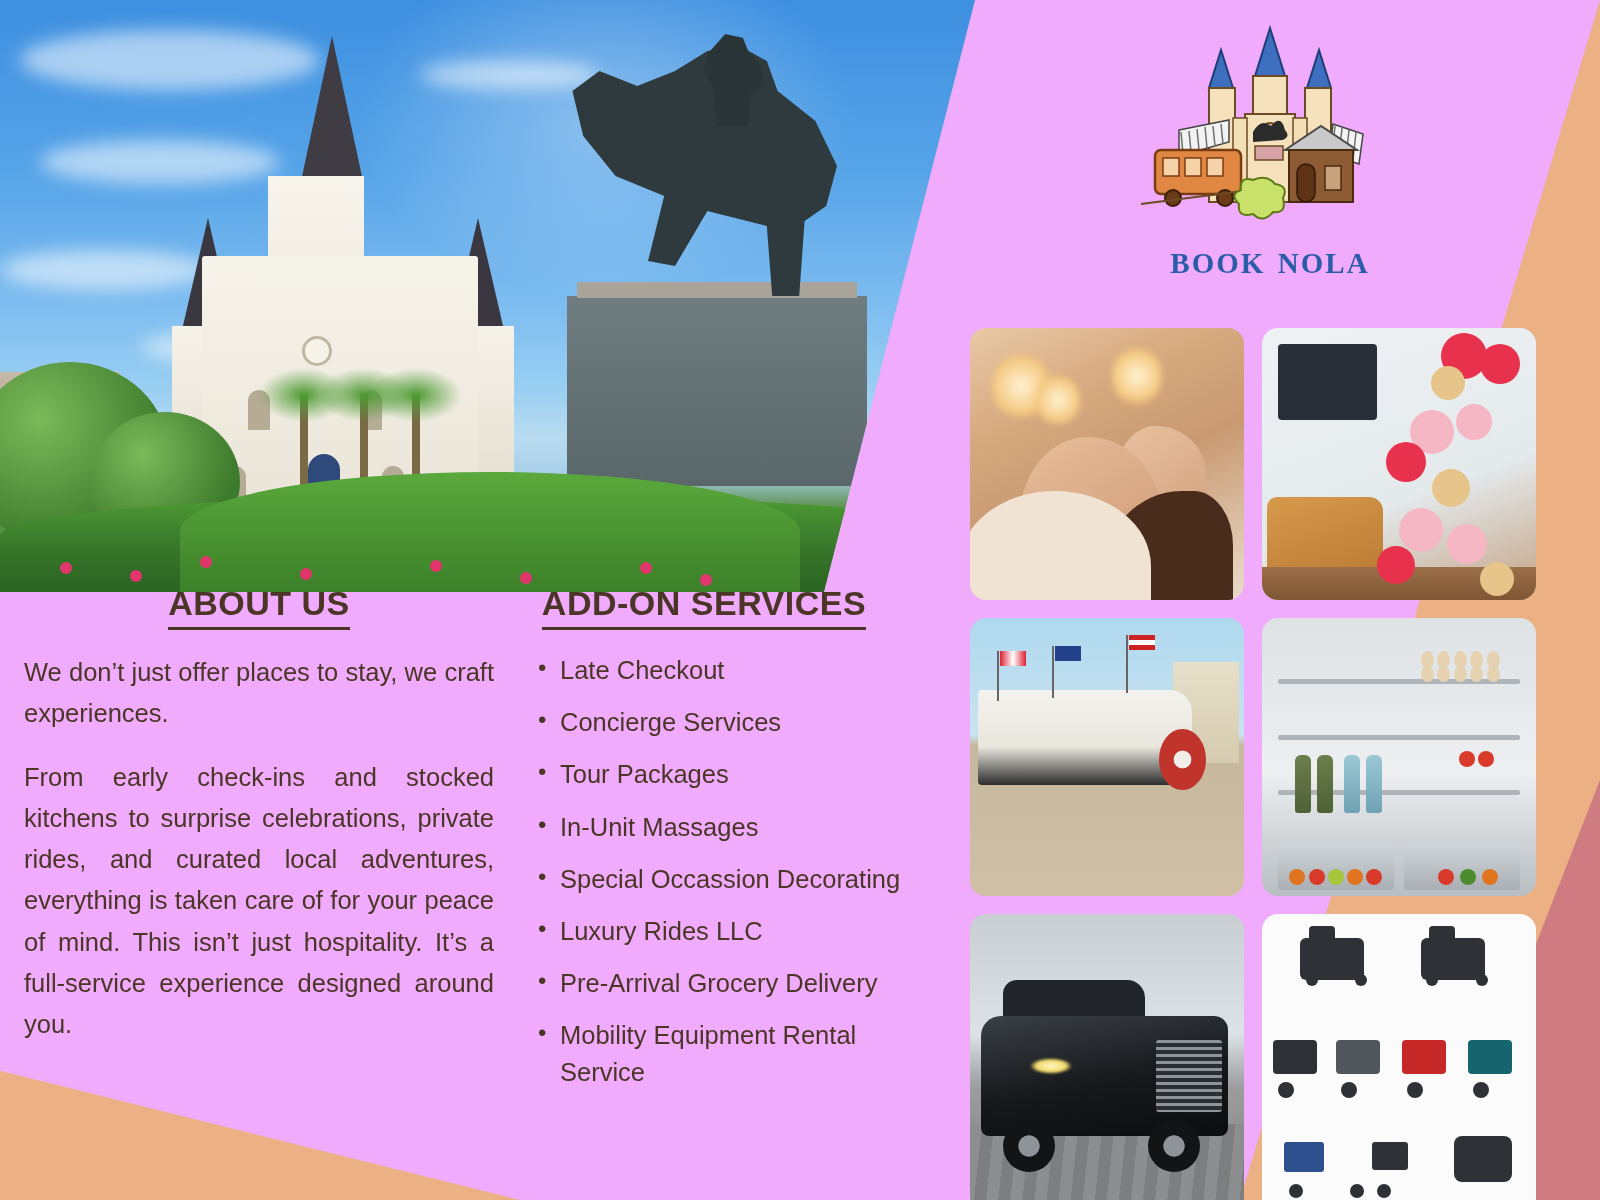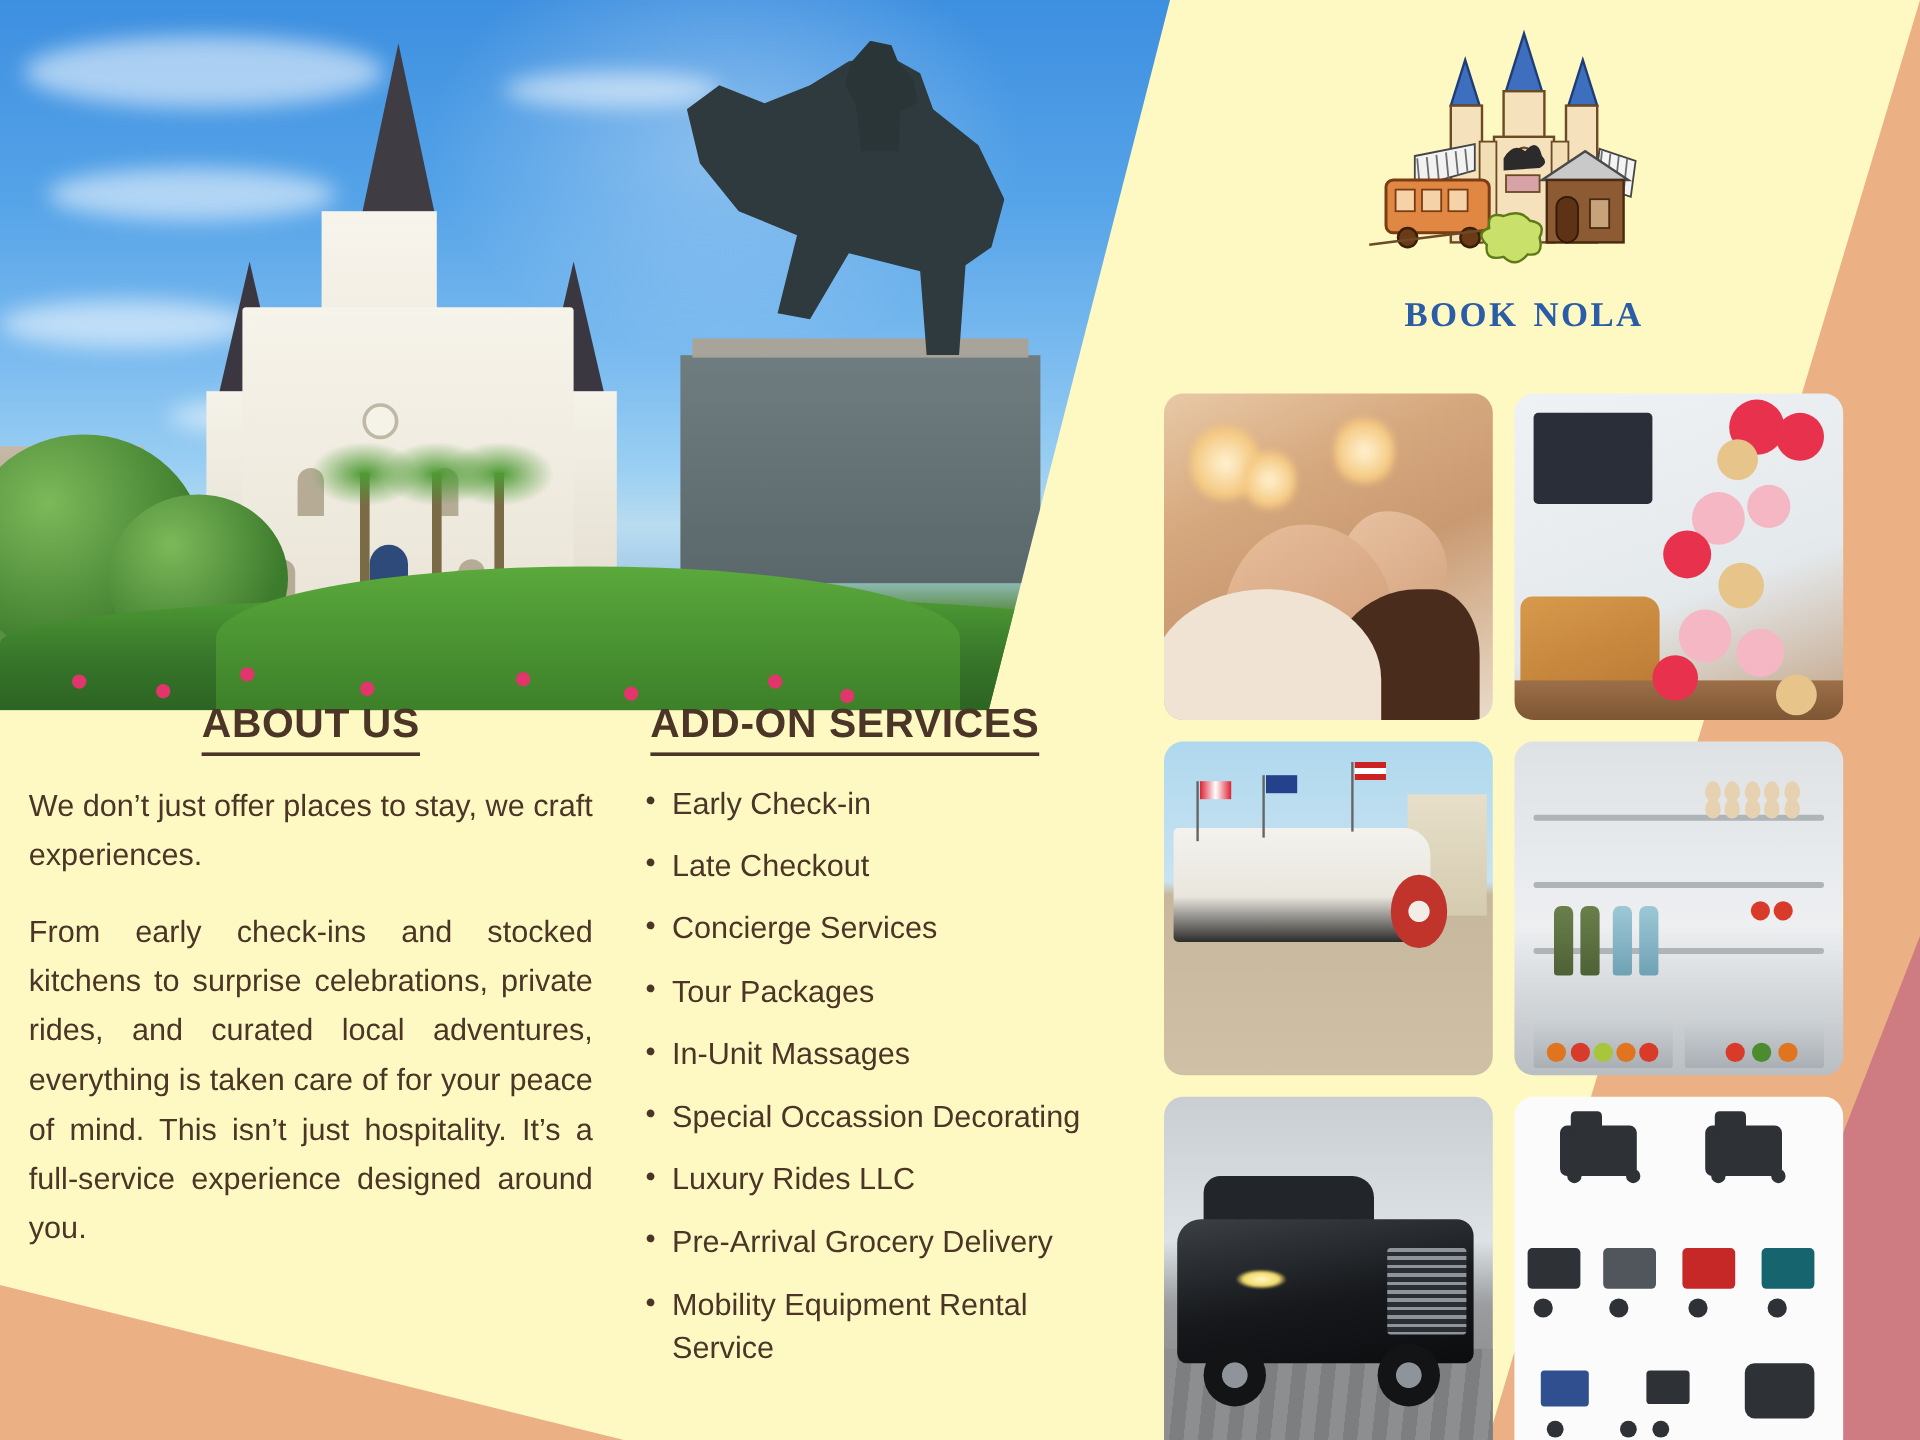--- a/index.html
+++ b/index.html
@@ -4,21 +4,21 @@
 <style>
   * { box-sizing: border-box; margin: 0; padding: 0; }
   html, body {
     width: 1600px; height: 1200px;
     overflow: hidden;
     font-family: "Liberation Sans", sans-serif;
   }
   #brochure {
     position: relative;
     width: 1600px; height: 1200px;
-    background: #fef9c3;
+    background: #f0abfc;
     overflow: hidden;
   }
 
   
   .wedge-peach-right {
     position: absolute;
     top: 0; right: 0;
     width: 360px; height: 1200px;
     background: #EBB184;
     clip-path: polygon(100% 0%, 100% 100%, 0% 100%, 92% 8%);
@@ -641,21 +641,20 @@
       </div>
       <p class="about-p">We don’t just offer places to stay, we craft experiences.</p>
       <p class="about-p">From early check-ins and stocked kitchens to surprise celebrations, private rides, and curated local adventures, everything is taken care of for your peace of mind. This isn’t just hospitality. It’s a full-service experience designed around you.</p>
     </div>
 
     <div class="col-services">
       <div class="title-row">
         <h2 class="section-title">ADD-ON SERVICES</h2>
       </div>
       <ul class="services">
-        <li>Early Check-in</li>
         <li>Late Checkout</li>
         <li>Concierge Services</li>
         <li>Tour Packages</li>
         <li>In-Unit Massages</li>
         <li>Special Occassion Decorating</li>
         <li>Luxury Rides LLC</li>
         <li>Pre-Arrival Grocery Delivery</li>
         <li>Mobility Equipment Rental Service</li>
       </ul>
     </div>

